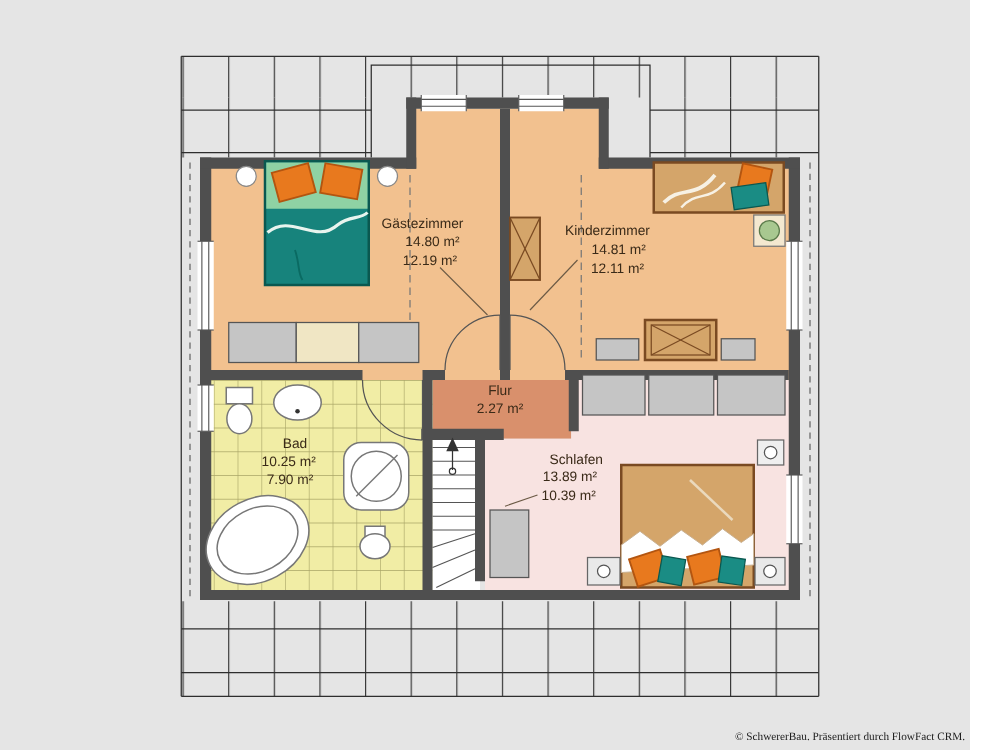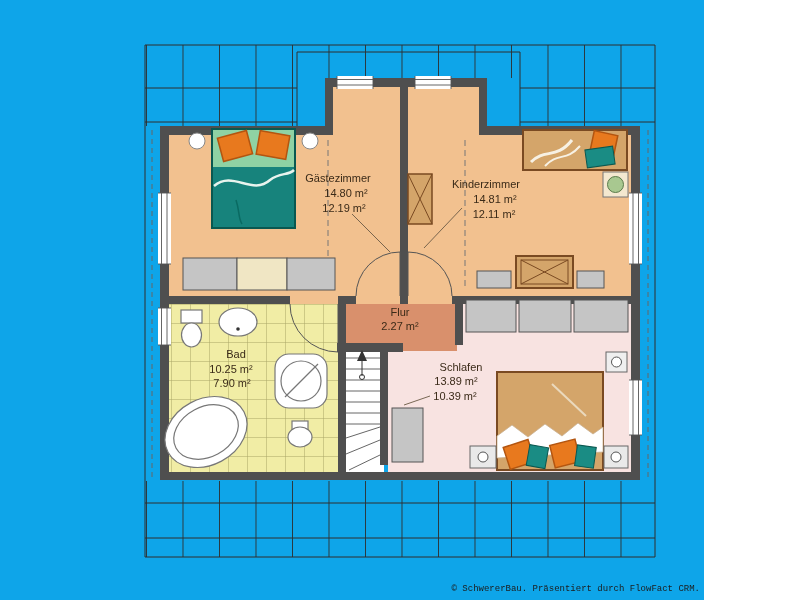--- a/index.html
+++ b/index.html
@@ -1,21 +1,21 @@
 <!DOCTYPE html>
 <html><head>
 <meta charset="utf-8">
 <style>
   html,body{margin:0;padding:0;background:#ffffff;}
-  .canvas{position:relative;width:704px;height:600px;background:#0ea5e9;overflow:hidden;
+  .canvas{position:relative;width:776px;height:600px;background:#e5e5e5;overflow:hidden;
           font-family:"Liberation Sans", sans-serif;}
   svg{position:absolute;left:0;top:0;}
   .plan-label{font-family:"Liberation Sans", sans-serif;font-size:11px;fill:#3a2a18;text-anchor:middle;}
   .copyright{position:absolute;top:584px;right:4px;font-size:9px;color:#1c1c1c;
-             font-family:Liberation Mono, monospace;letter-spacing:0px;}
+             font-family:Liberation Serif, serif;letter-spacing:0px;}
 </style>
 </head>
 <body>
 
 <div class="canvas">
 <svg width="800" height="600" viewBox="0 0 800 600">
   <defs>
     <pattern id="vlines" width="36.5" height="20" patternUnits="userSpaceOnUse">
       <line x1="0.5" y1="0" x2="0.5" y2="20" stroke="#2e2e2e" stroke-width="0.9"></line>
     </pattern>

